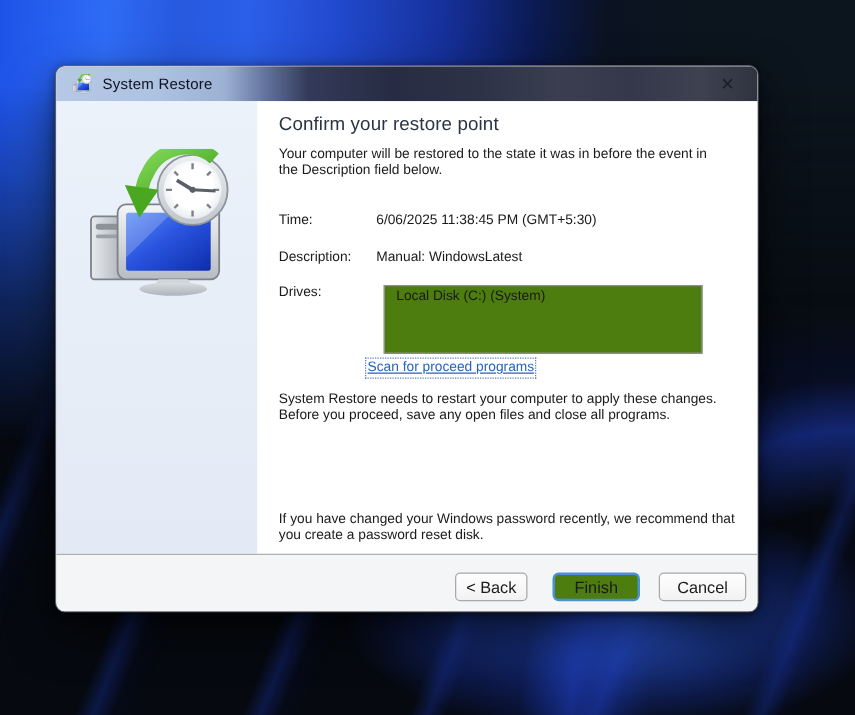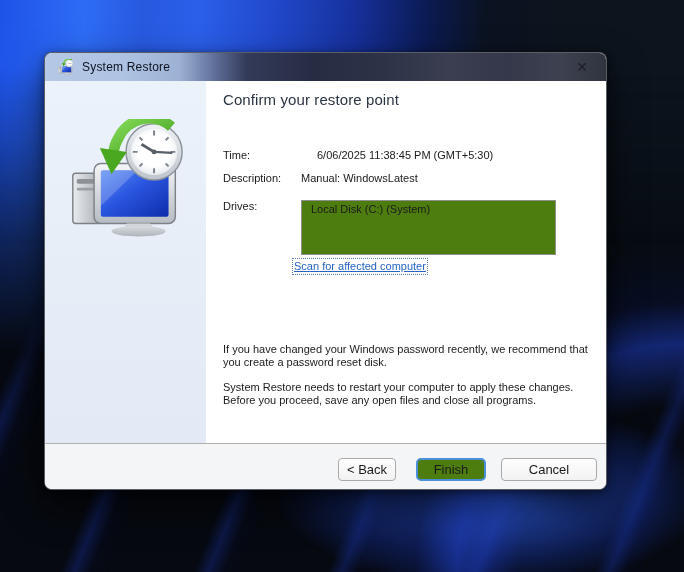--- a/index.html
+++ b/index.html
@@ -60,24 +60,24 @@
     width:161px; flex:0 0 161px;
     background:linear-gradient(180deg,#ecf2fa 0%, #e7edf7 55%, #e3eaf5 100%);
     display:flex; justify-content:center;
   }
   .big-icon { width:126px; height:118px; margin-top:38px; }
 
   .content { flex:1 1 auto; background:#ffffff; padding:9px 0 0 17px; font-size:11px; color:#1a1a1a; }
   .heading { font-size:15px; font-weight:400; color:#2b3442; line-height:19px; letter-spacing:.1px; }
   .intro { margin-top:8px; width:360px; line-height:13px; }
   .field-row { display:flex; line-height:13px; }
-  .row-time { margin-top:40px;gap:16px; }
-  .row-desc { margin-top:10px; }
+  .row-time { margin-top:27px; }
+  .row-desc { margin-top:17px; }
   .field-label { width:78px; flex:0 0 78px; }
-  .drives-row { display:flex; margin-top:15px; }
+  .drives-row { display:flex; margin-top:15px;gap:6px; }
   .drives-box {
     width:255px; height:55px; border:1px solid #8f8f8f; background:#4d7c0f;
     padding:2px 9px; overflow:hidden;
   }
   .drive-item { line-height:13px; cursor:default; }
   .scan-link {
     display:inline-block; margin:5px 0 0 71px;
     color:#2563c4; text-decoration:underline; cursor:pointer;
     outline:1px dotted #5a7fb5; outline-offset:1px; line-height:13px;
   }
@@ -90,21 +90,21 @@
     display:flex; justify-content:flex-end; align-items:flex-start;
     padding:14px 9px 0 0;
   }
   .btn {
     height:23px; font-size:13px; font-family:"Liberation Sans", sans-serif;
     border:1px solid #a9a9a9; border-radius:4px; color:#1a1a1a;
     background:linear-gradient(#fefefe,#f2f2f2); cursor:pointer; padding:0;
   }
   .btn-back { width:58px; margin-right:20px; }
   .btn-finish { width:70px; margin-right:15px; border:2px solid #4a90d9; border-radius:5px; background:#4d7c0f; }
-  .btn-cancel { width:96px; }
+  .btn-cancel { width:70px; }
 
   .hidden-defs { position:absolute; width:0; height:0; overflow:hidden; }
 </style>
 </head>
 <body>
 
 <svg class="hidden-defs" aria-hidden="true">
   <defs>
     <linearGradient id="towerG" x1="0" y1="0" x2="1" y2="0">
       <stop offset="0" stop-color="#e9ebee"></stop>
@@ -185,41 +185,42 @@
 
   <div class="dlg-body">
     <div class="sidebar">
       <svg class="big-icon">
           <use href="#sr-icon"></use>
         </svg>
     </div>
 
     <div class="content">
       <h1 class="heading">Confirm your restore point</h1>
+      <p class="intro">Your computer will be restored to the state it was in before the event in the Description field below.</p>
 
       <div class="field-row row-time">
         <span class="field-label">Time:</span>
         <span class="field-value">6/06/2025 11:38:45 PM (GMT+5:30)</span>
       </div>
       <div class="field-row row-desc">
         <span class="field-label">Description:</span>
         <span class="field-value">Manual: WindowsLatest</span>
       </div>
 
       <div class="drives-row">
         <span class="field-label">Drives:</span>
         <div class="drives-box">
           <div class="drive-item">Local Disk (C:) (System)</div>
         </div>
       </div>
 
-      <a class="scan-link">Scan for affected computer</a>
-
+      <a class="scan-link">Scan for proceed programs</a>
+
+      <p class="note note-2">System Restore needs to restart your computer to apply these changes. Before you proceed, save any open files and close all programs.</p>
       <p class="note note-1">If you have changed your Windows password recently, we recommend that you create a password reset disk.</p>
-      <p class="note note-2">System Restore needs to restart your computer to apply these changes. Before you proceed, save any open files and close all programs.</p>
     </div>
   </div>
 
   <div class="footer">
     <button class="btn btn-back">&lt; Back</button>
     <button class="btn btn-finish">Finish</button>
     <button class="btn btn-cancel">Cancel</button>
   </div>
 
 </div>

